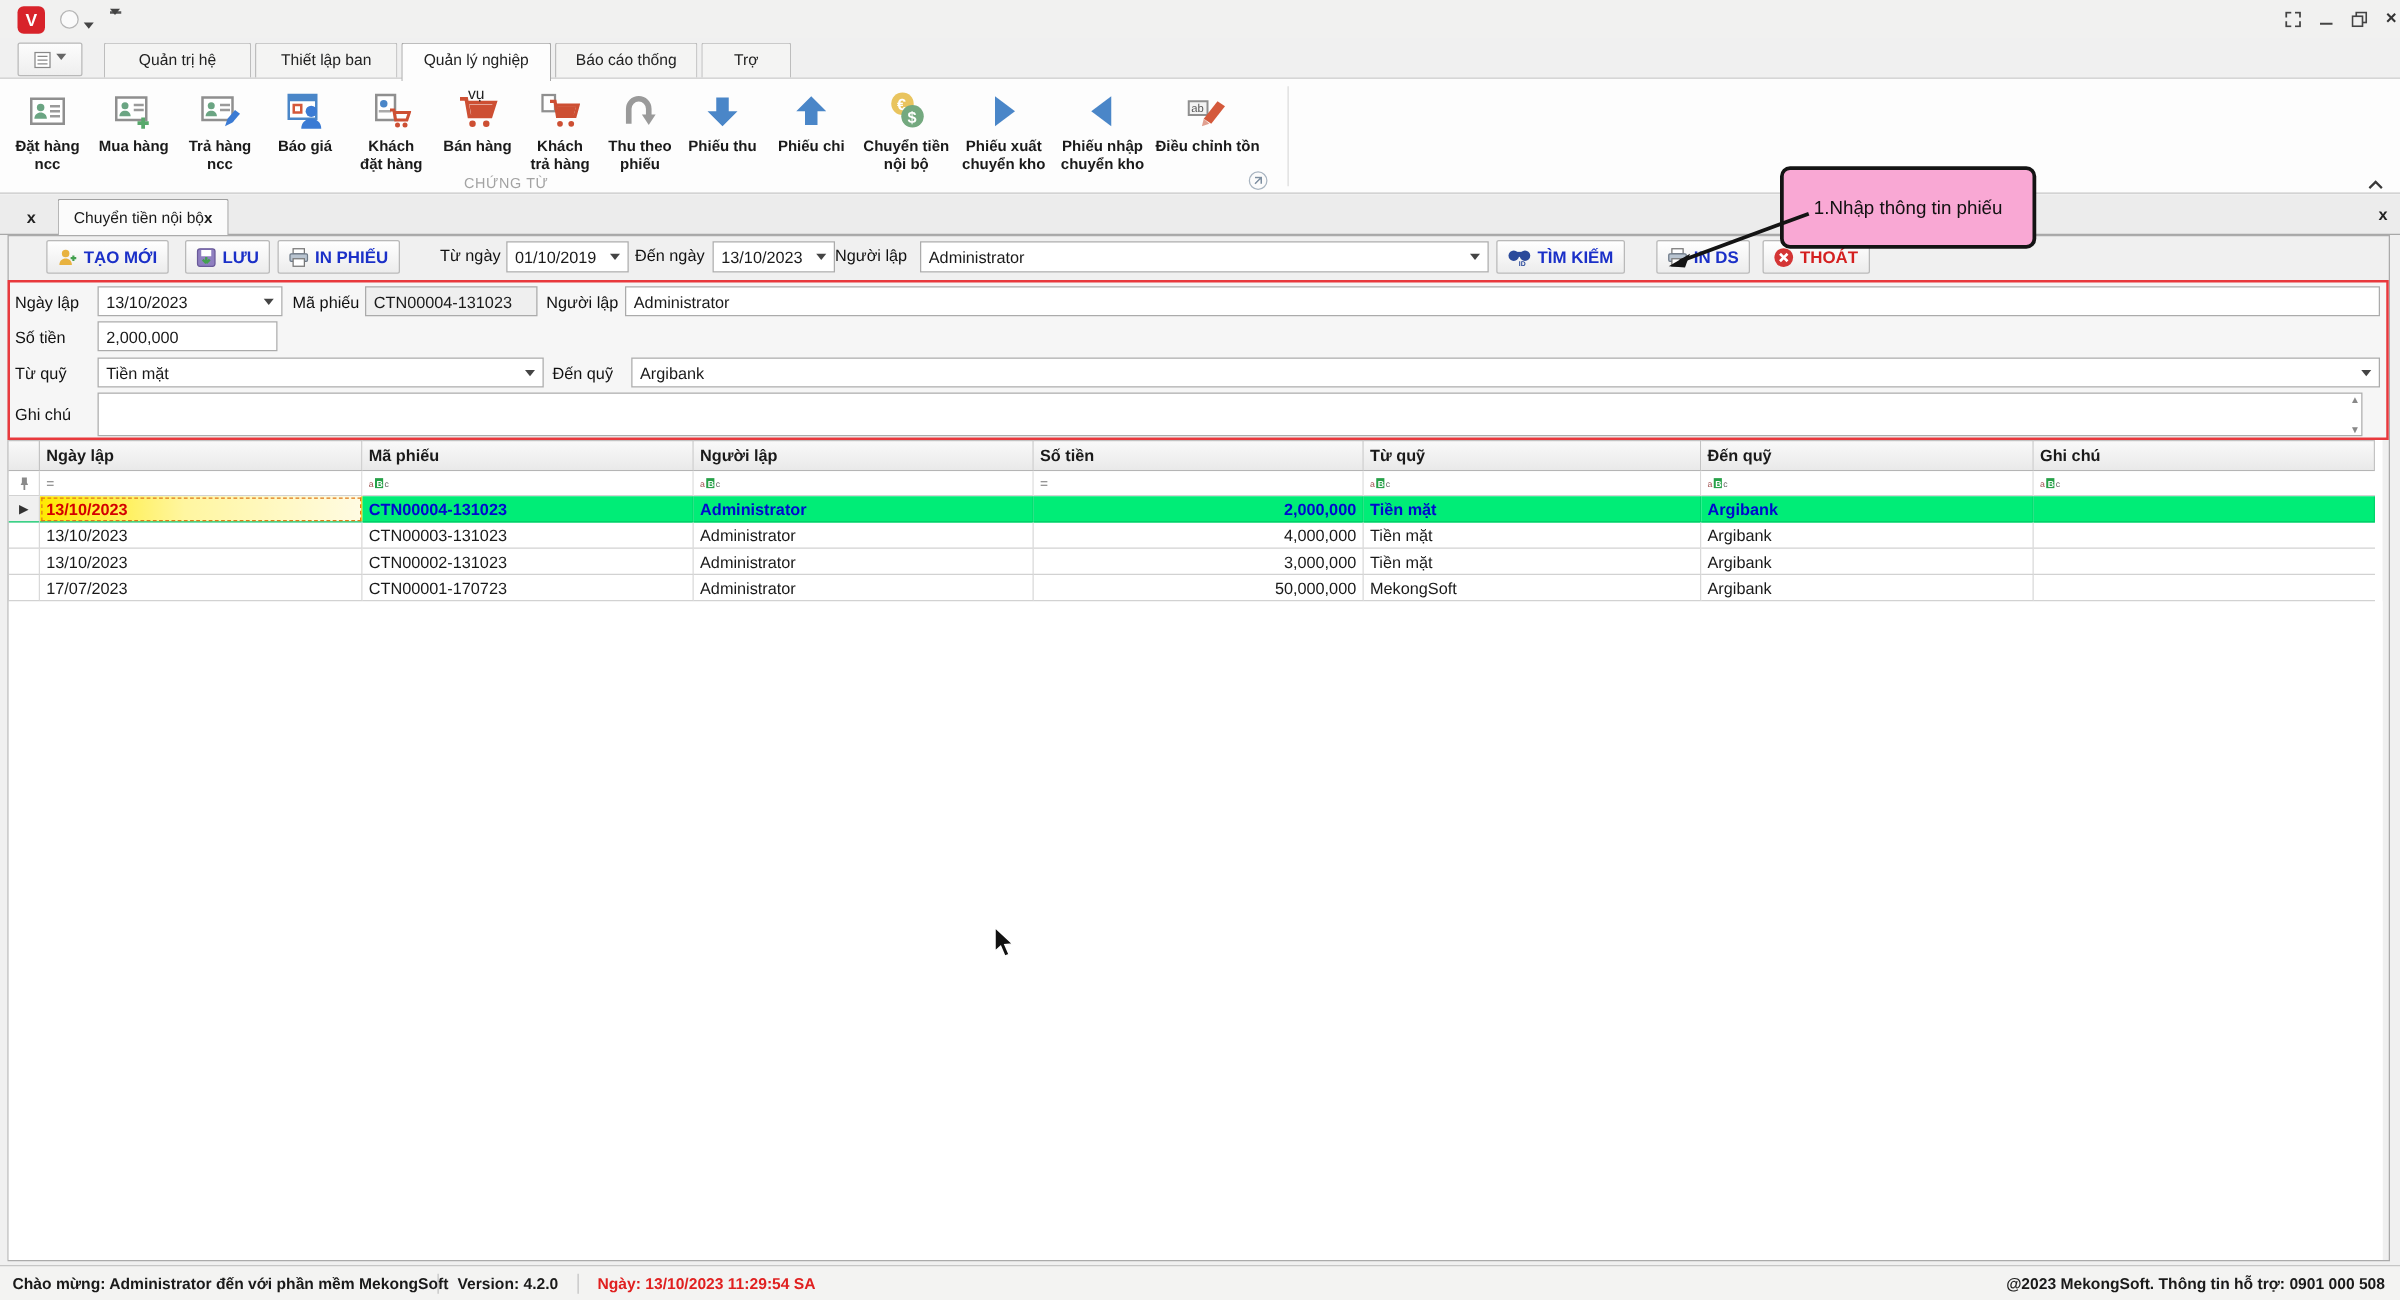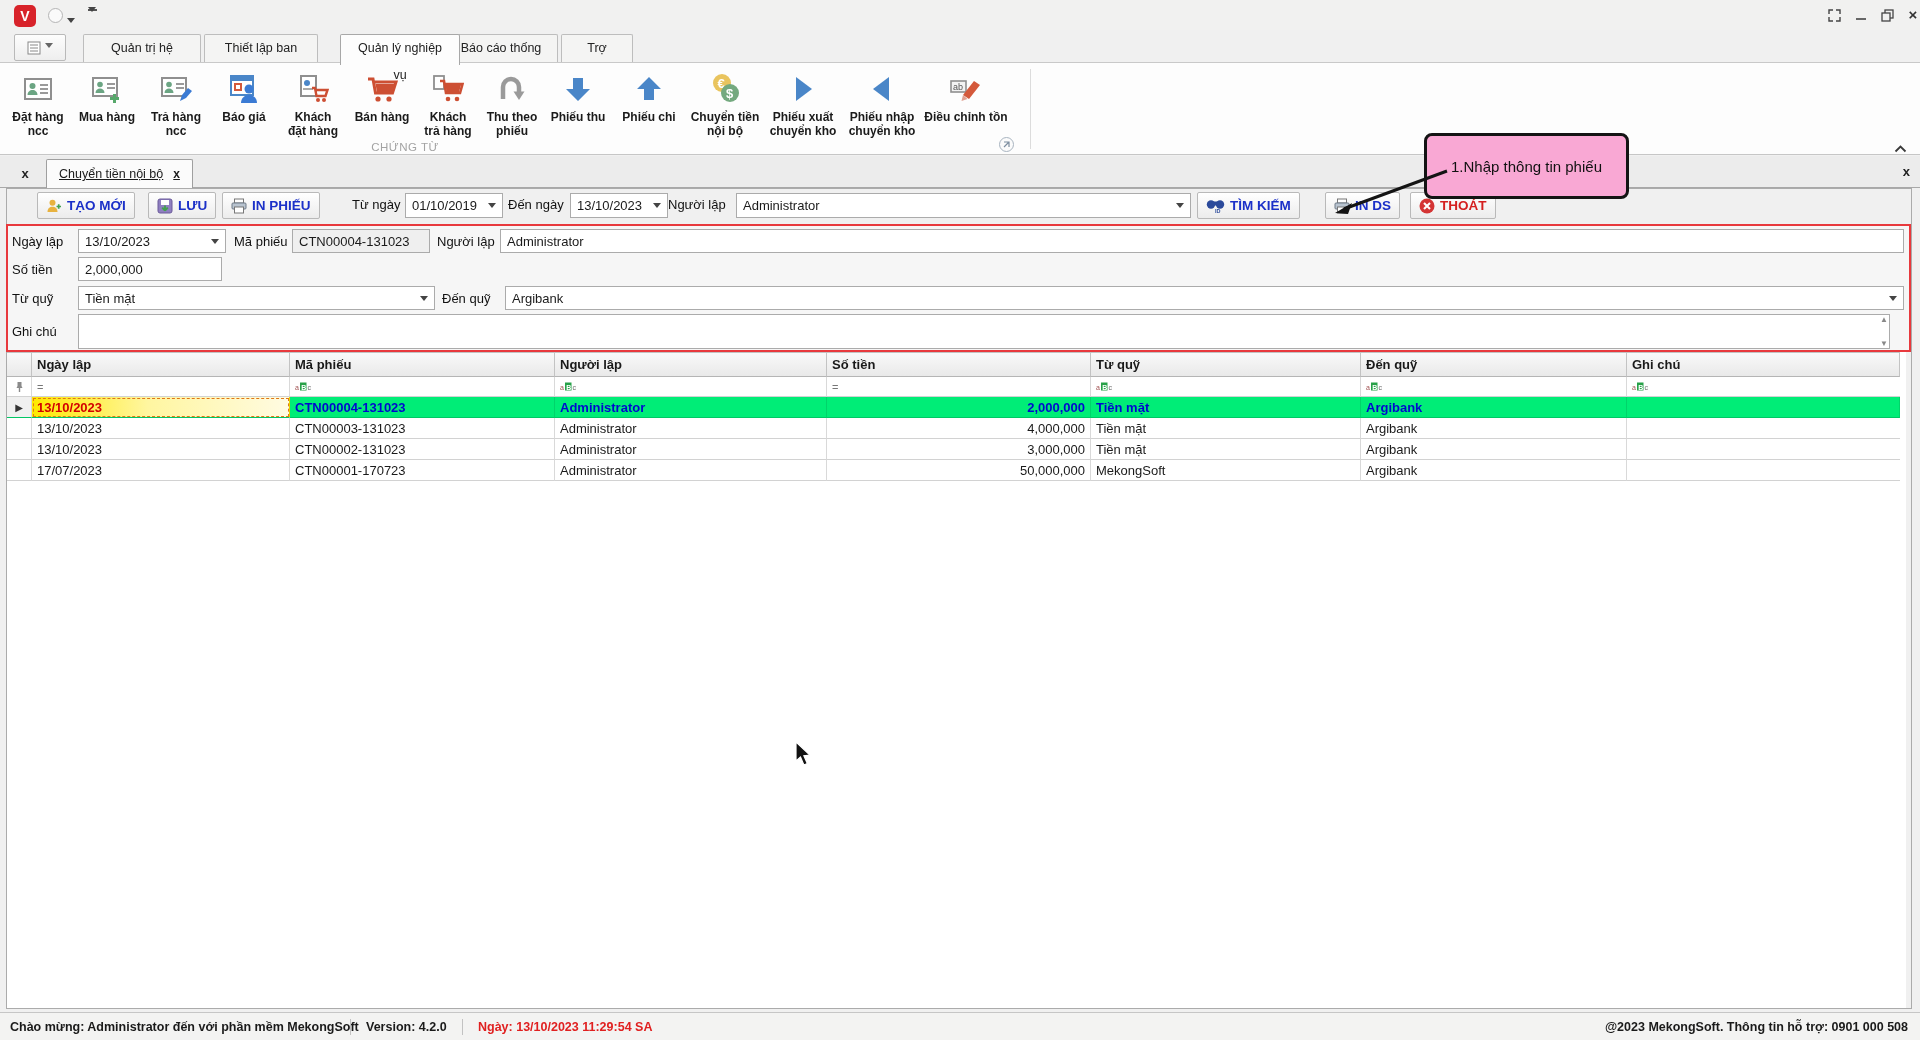--- a/index.html
+++ b/index.html
@@ -16,21 +16,21 @@
   .qat-custom .bar { display:block; width:9px; height:2px; background:#555; margin:0 auto 1px; }
   .title-text { position:absolute; left:0; right:0; top:8px; text-align:center; font-size:12.5px; font-weight:bold; color:#111; }
   .winctl { position:absolute; top:9px; width:20px; height:14px; text-align:center; cursor:default; }
   .winctl svg { display:block; margin:0 auto; }
   .ctl-full{ left:1824px; } .ctl-min{ left:1851px; } .ctl-rest{ left:1877px; } .ctl-close{ left:1903px; top:5px; font-size:15px; font-weight:bold; color:#333; line-height:20px;}
 
   
   .ribbon-tabs { position:absolute; left:0; top:32px; width:1920px; height:31px; }
   .appmenu-btn { position:absolute; left:14px; top:2px; width:52px; height:27px; border:1px solid #b9b9b9; background:linear-gradient(#fdfdfd,#eee); border-radius:2px; display:flex; align-items:center; justify-content:center; gap:4px; }
   .rtab { position:absolute; top:2px; height:29px; border:1px solid #bdbdbd; border-bottom:none; background:#f4f4f3; font-size:12.5px; text-align:center; line-height:27px; padding:0 14px; border-radius:2px 2px 0 0; color:#222; }
-  .rtab.active { background:#fdfdfd; border-color:#a8a8a8; z-index:3; font-weight:normal; height:31px;margin-left:19px; }
+  .rtab.active { background:#fdfdfd; border-color:#a8a8a8; z-index:3; font-weight:normal; height:31px; }
   .t1{left:83px;width:118px;} .t2{left:204px;width:114px;} .t3{left:321px;width:120px;} .t4{left:444px;width:114px;} .t5{left:561px;width:72px;}
 
   
   .ribbon-body { position:absolute; left:0; top:62px; width:1920px; height:93px; background:#fdfdfd; border-top:1px solid #c9c9c9; border-bottom:1px solid #c6c6c6; }
   .ritems { position:absolute; left:4px; top:4px; display:flex; }
   .ritem { display:flex; flex-direction:column; align-items:center; padding-top:4px; }
   .ritem:nth-child(1){width:68px;} .ritem:nth-child(2){width:70px;} .ritem:nth-child(3){width:68px;}
   .ritem:nth-child(4){width:68px;} .ritem:nth-child(5){width:70px;} .ritem:nth-child(6){width:68px;}
   .ritem:nth-child(7){width:64px;} .ritem:nth-child(8){width:64px;} .ritem:nth-child(9){width:68px;}
   .ritem:nth-child(10){width:74px;} .ritem:nth-child(11){width:78px;} .ritem:nth-child(12){width:78px;}
@@ -39,21 +39,21 @@
   .ritem .rlb { font-size:12px; font-weight:bold; text-align:center; line-height:1.15; margin-top:4px; color:#1a1a1a; }
   .group-caption { position:absolute; left:330px; top:78px; width:150px; text-align:center; font-size:11.5px; color:#a3a3a3; letter-spacing:0.5px; }
   .launcher { position:absolute; left:999px; top:74px; width:15px; height:15px; border:1px solid #a8b4c0; border-radius:50%; background:#fbfbfb; }
   .launcher svg { display:block; margin:3px auto; }
   .rb-sep { position:absolute; left:1030px; top:6px; height:80px; border-left:1px solid #dcdcdc; }
   .collapse-chev { position:absolute; left:1894px; top:76px; }
 
   
   .docktabs { position:absolute; left:0; top:156px; width:1920px; height:32px; background:#ececec; border-bottom:1px solid #a8a8a8; }
   .closeall { position:absolute; left:10px; top:4px; width:30px; height:27px; text-align:center; font-weight:bold; font-size:13px; line-height:27px; color:#222; }
-  .doctab { position:absolute; left:46px; top:3px; height:29px; background:#fbfbfb; border:1px solid #9f9f9f; border-bottom:none; border-radius:2px 2px 0 0; display:flex; align-items:center; gap:10px; padding:0 12px; font-size:12.5px;text-decoration:underline; }
+  .doctab { position:absolute; left:46px; top:3px; height:29px; background:#fbfbfb; border:1px solid #9f9f9f; border-bottom:none; border-radius:2px 2px 0 0; display:flex; align-items:center; gap:0; padding:0 12px; font-size:12.5px; }
   .doctab .x { font-weight:bold; font-size:12px; }
   .docktabs .right-x { position:absolute; right:10px; top:8px; font-weight:bold; font-size:13px; color:#222; }
 
   
   .content-frame { position:absolute; left:6px; top:188px; width:1906px; height:821px; background:#f0f0f0; border:1px solid #ababab; }
 
   
   .toolbar { position:absolute; left:0px; top:189px; width:1920px; height:33px; }
   .tbtn { position:absolute; top:3px; height:27px; border:1px solid #b9b9b9; border-radius:2px; background:linear-gradient(#ffffff,#ececec); display:flex; align-items:center; gap:5px; padding:0 8px; font-size:13.5px; font-weight:bold; color:#1b30c8; }
   .tbtn.red { color:#d42020; }

